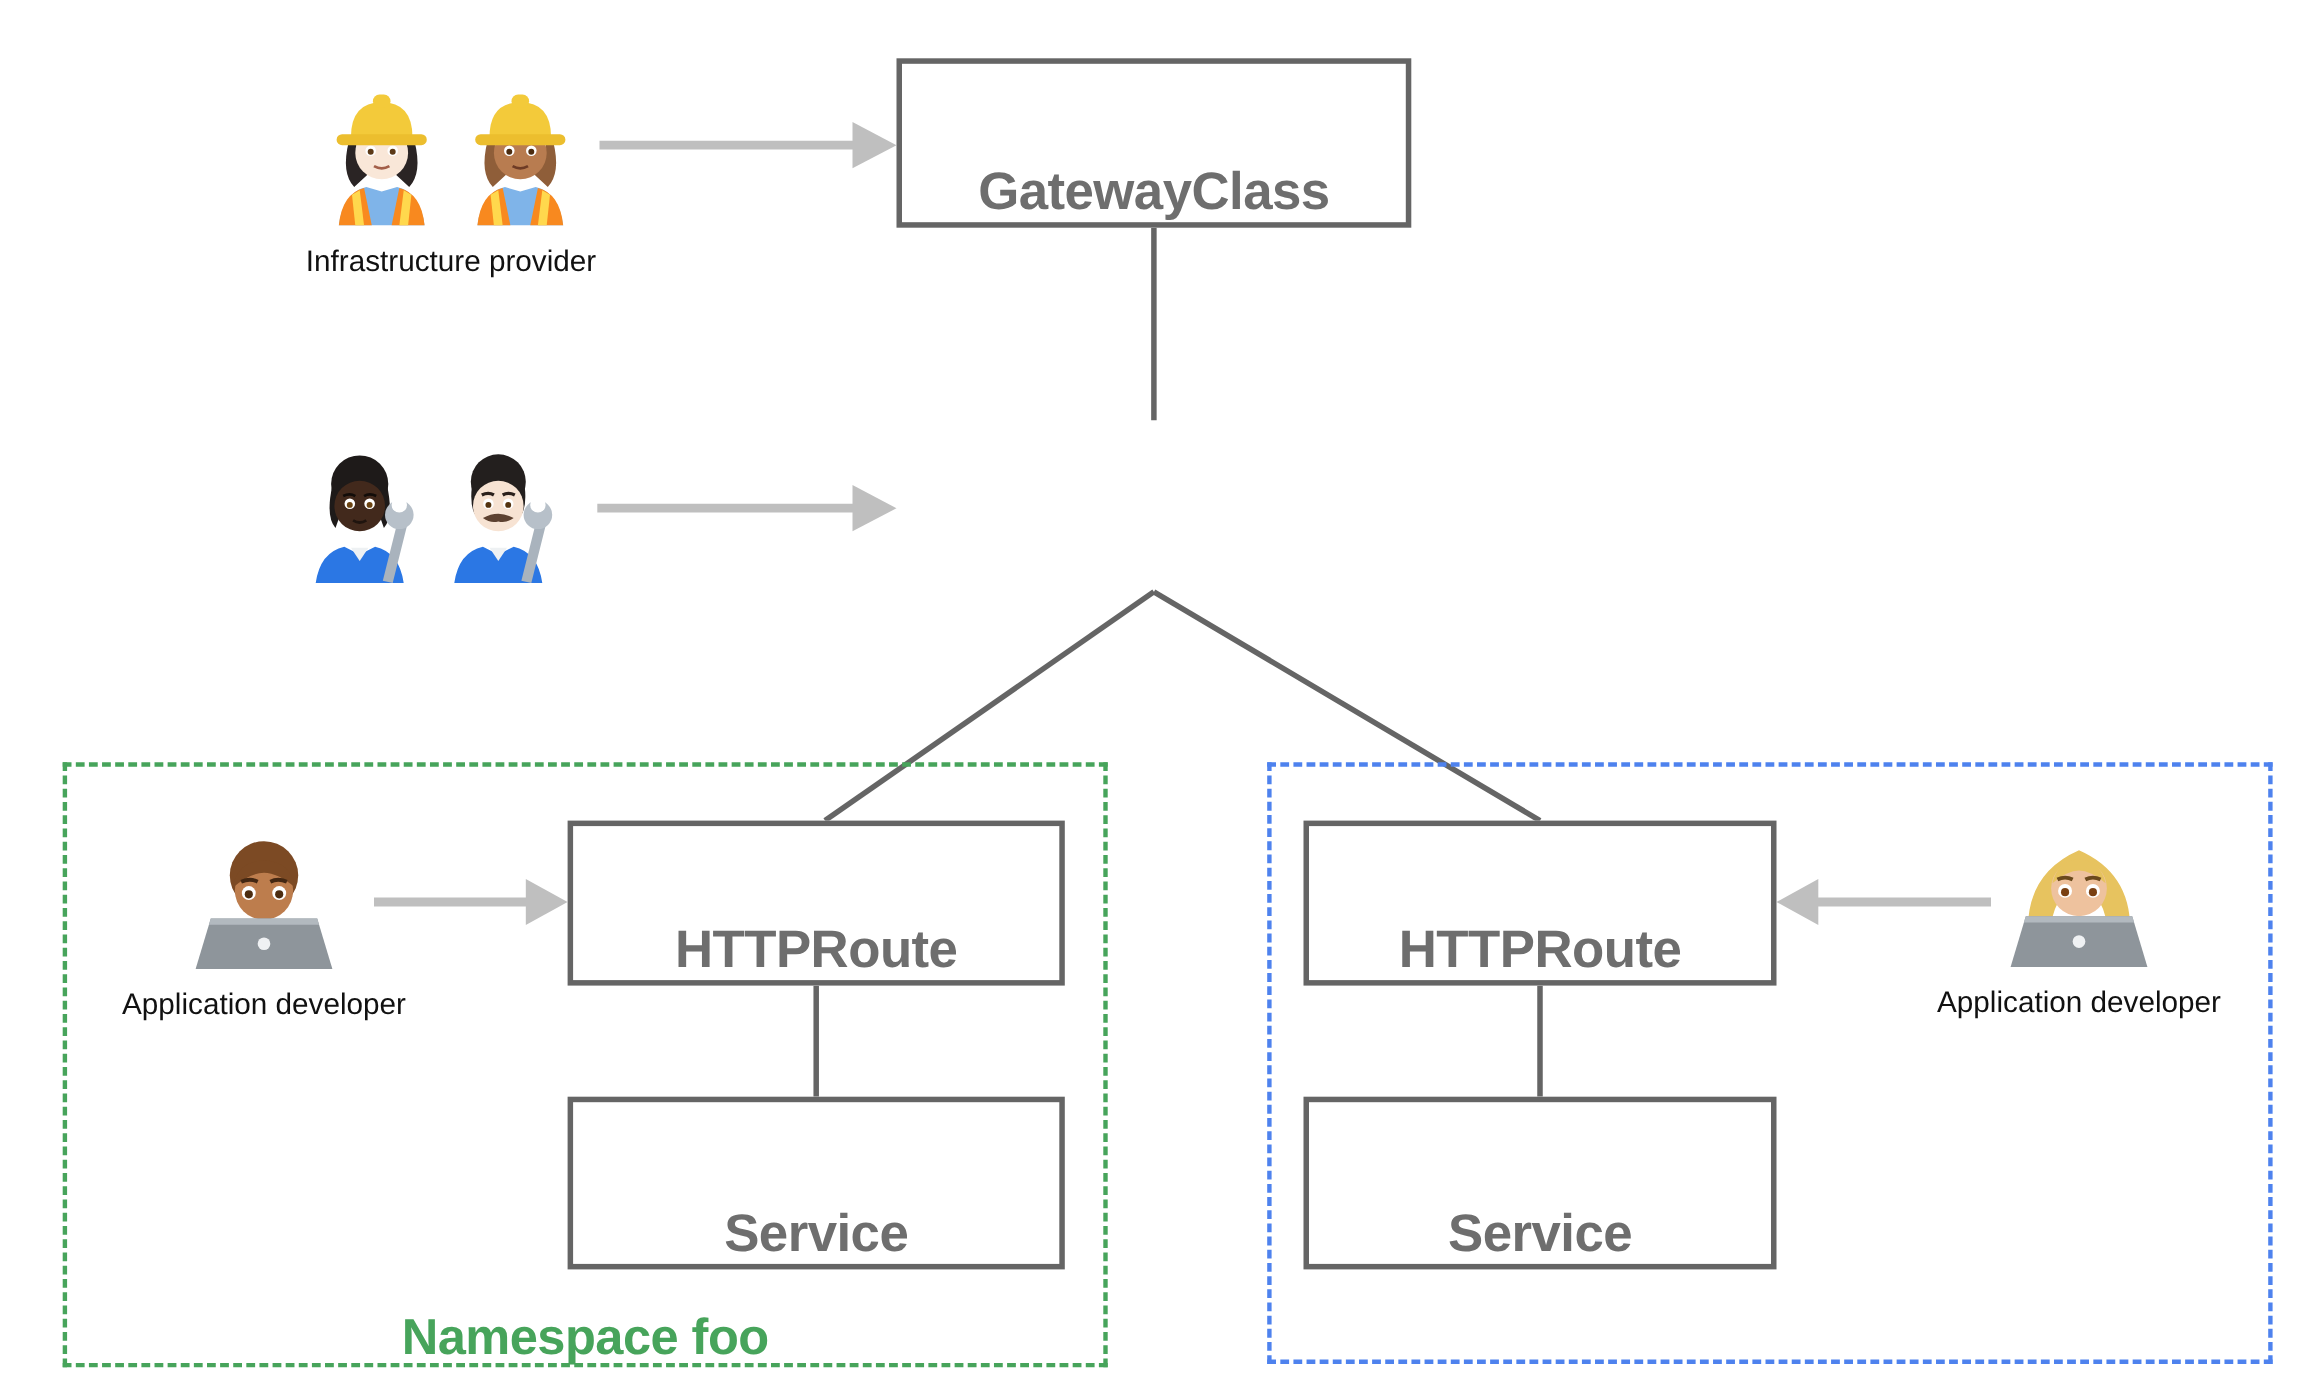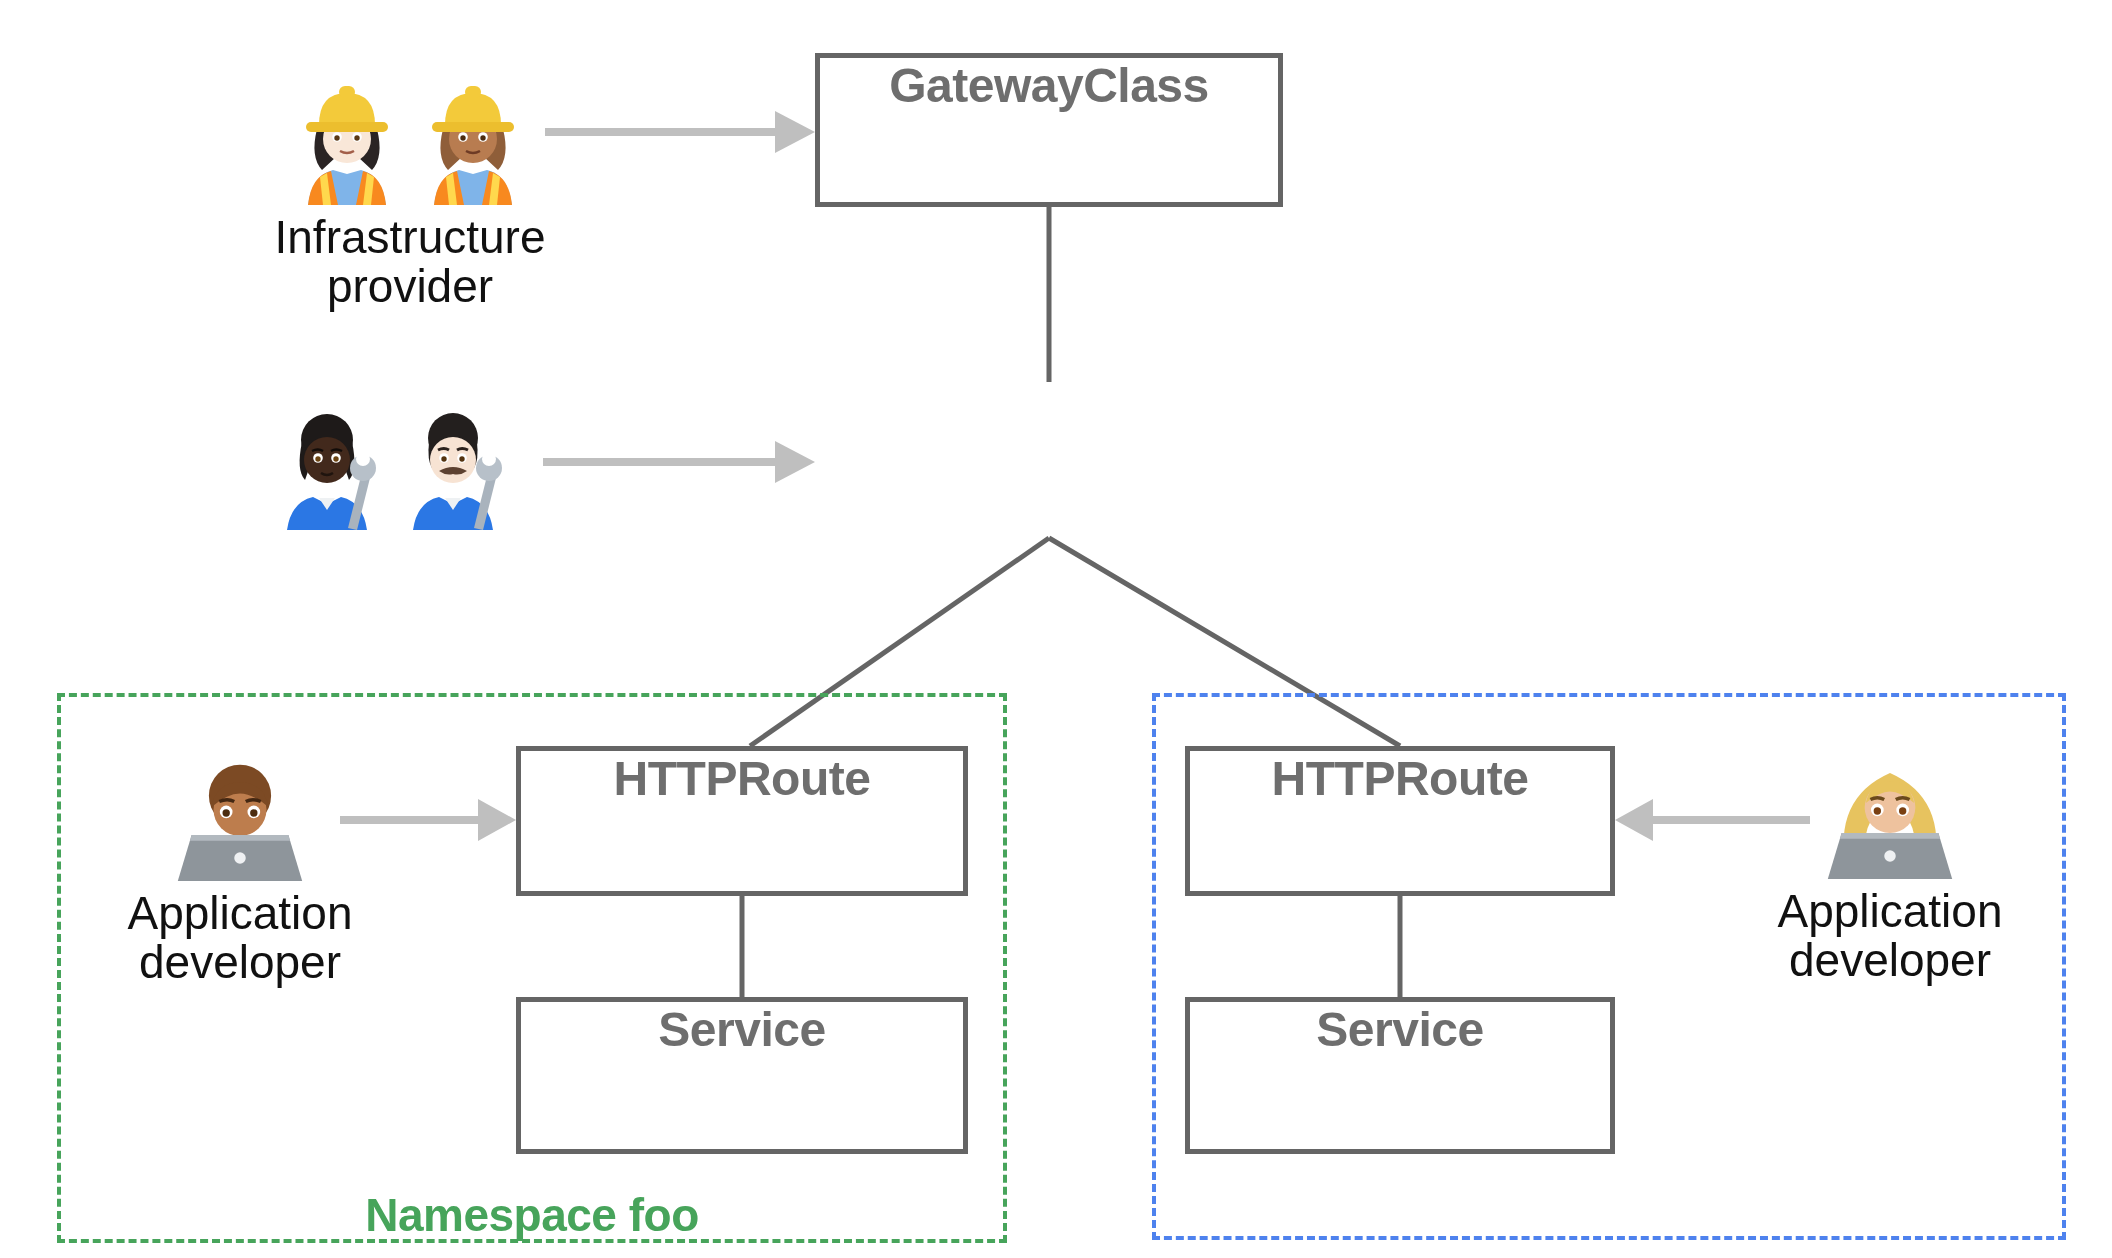--- a/index.html
+++ b/index.html
@@ -19,21 +19,21 @@
   .wire { stroke: var(--connector, #656565); stroke-width: 5; fill: none; }
   .arrow line { stroke: var(--arrow, #bfbfbf); stroke-width: 8; }
   .arrow polygon { fill: var(--arrow, #bfbfbf); }
 
   .node {
     position: absolute;
     box-sizing: border-box;
     background: #ffffff;
     border: 5px solid var(--box-border, #656565);
     display: flex;
-    align-items: flex-start;
+    align-items: flex-end;
     justify-content: center;
   }
   .node-label {
     font-size: 48px;
     font-weight: bold;
     letter-spacing: -0.5px;
     color: var(--box-text, #6e6e6e);
   }
   .node-gatewayclass { left: 815px; top: 53px;  width: 468px; height: 154px; }
   .node-gateway      { left: 815px; top: 382px; width: 468px; height: 156px; }
@@ -68,21 +68,21 @@
     flex-direction: column;
     align-items: center;
   }
   .persona-infra    { left: 260px;  top: 73px; }
   .persona-cluster  { left: 240px;  top: 398px; }
   .persona-dev-foo  { left: 90px;   top: 752px; }
   .persona-dev-bar  { left: 1740px; top: 750px; }
   .persona .icons { display: flex; gap: 22px; }
   .persona-label {
     margin-top: 8px;
-    font-size: 46px;
+    font-size: 27px;
     line-height: 49px;
     text-align: center;
     color: var(--persona-label, #111111);
   }
   .emoji-svg { display: block; }
 </style>
 </head>
 <body>
 
 <div class="canvas">

